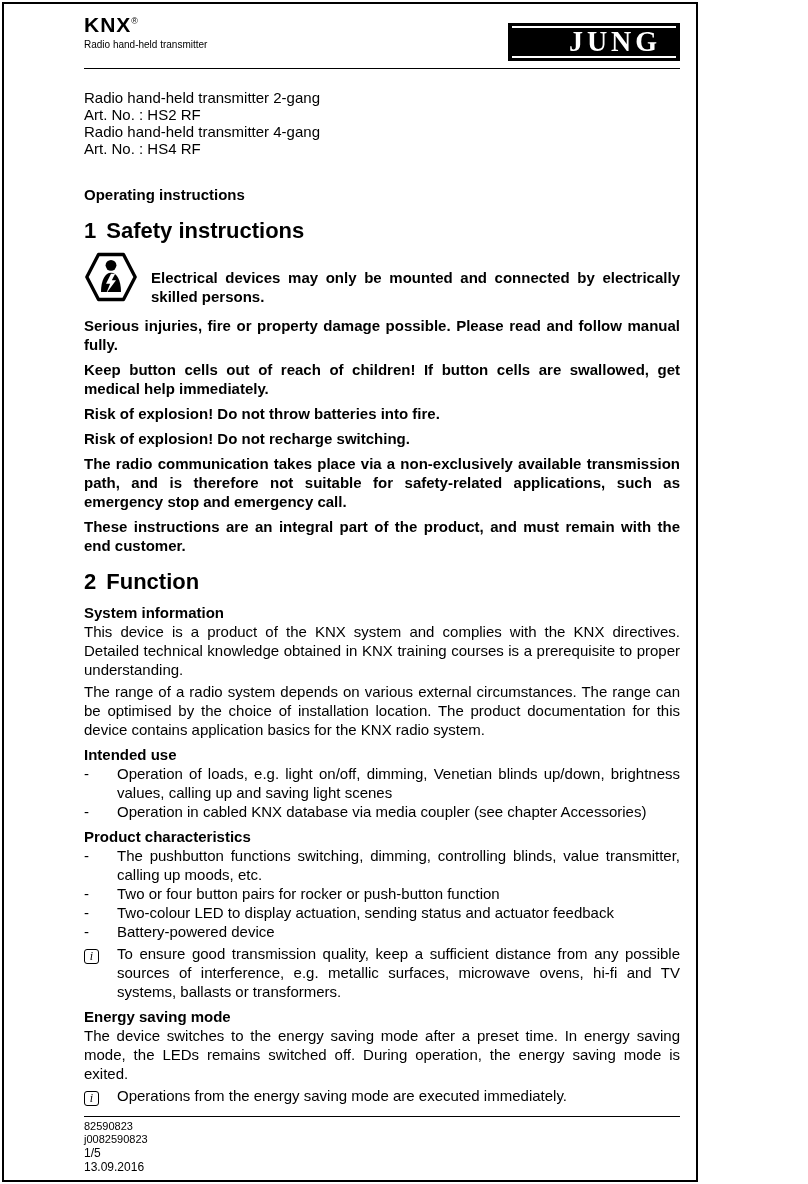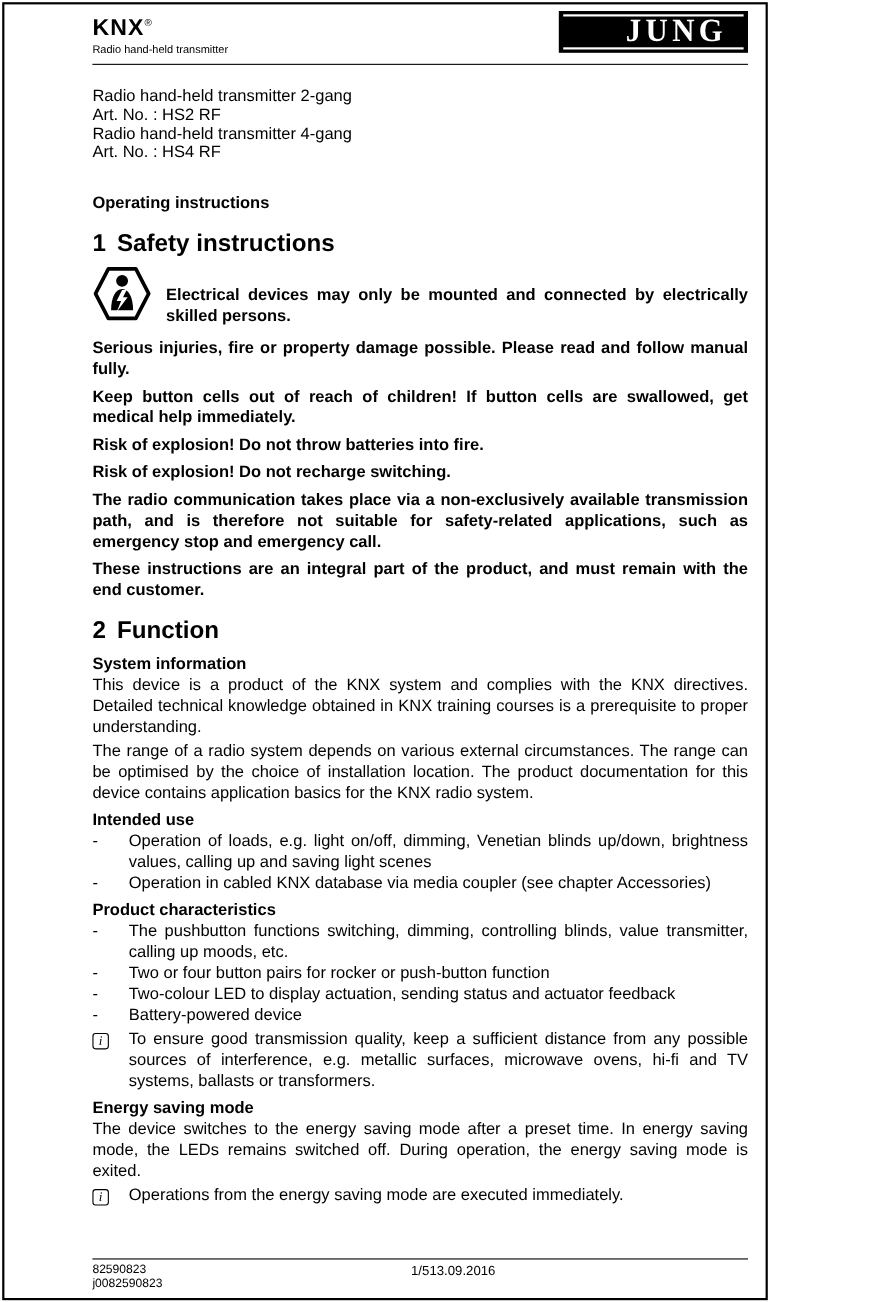--- a/index.html
+++ b/index.html
@@ -34,21 +34,21 @@
   .product-line { font-size: 10px; margin-top: 3px; }
 
   .jung-logo {
     position: relative;
     width: 172px;
     height: 38px;
     background: #000;
     display: flex;
     align-items: center;
     justify-content: center;
-    margin-top: 0;
+    margin-top: 13px;
     padding-left: 42px;
   }
   .jung-logo::before, .jung-logo::after {
     content: "";
     position: absolute;
     left: 4px; right: 4px;
     height: 2px;
     background: #fff;
   }
   .jung-logo::before { top: 3px; }
@@ -98,21 +98,21 @@
     line-height: 13px;
     font-family: "Liberation Serif", serif;
     font-style: italic;
     font-size: 12px;
   }
   .info-text { flex: 1; }
 
   
   .footer { position: absolute; left: 84px; right: 20px; bottom: 10px; }
   .footer-rule { border-top: 1px solid #000; margin-bottom: 3px; }
-  .footer-row { display: flex; align-items: flex-start; font-size: 12px; }
+  .footer-row { display: flex; align-items: flex-start; font-size: 12px; flex-direction: column; }
   .footer-left { flex: 1; font-size: 11px; line-height: 13px; }
   .footer-center { flex: 0; }
   .footer-right { flex: 1; text-align: left; }
 </style>
 </head>
 <body>
 
 <div class="page">
   <div class="frame"></div>
 

